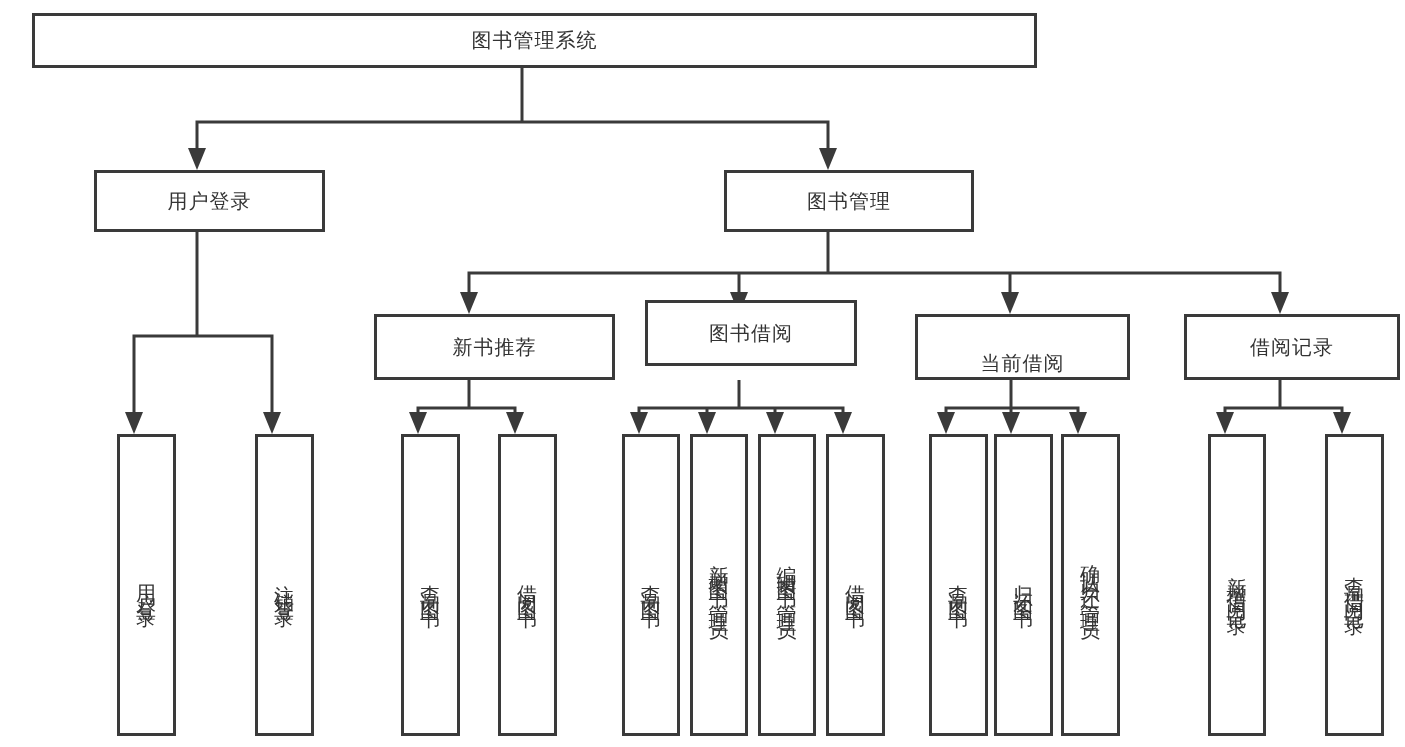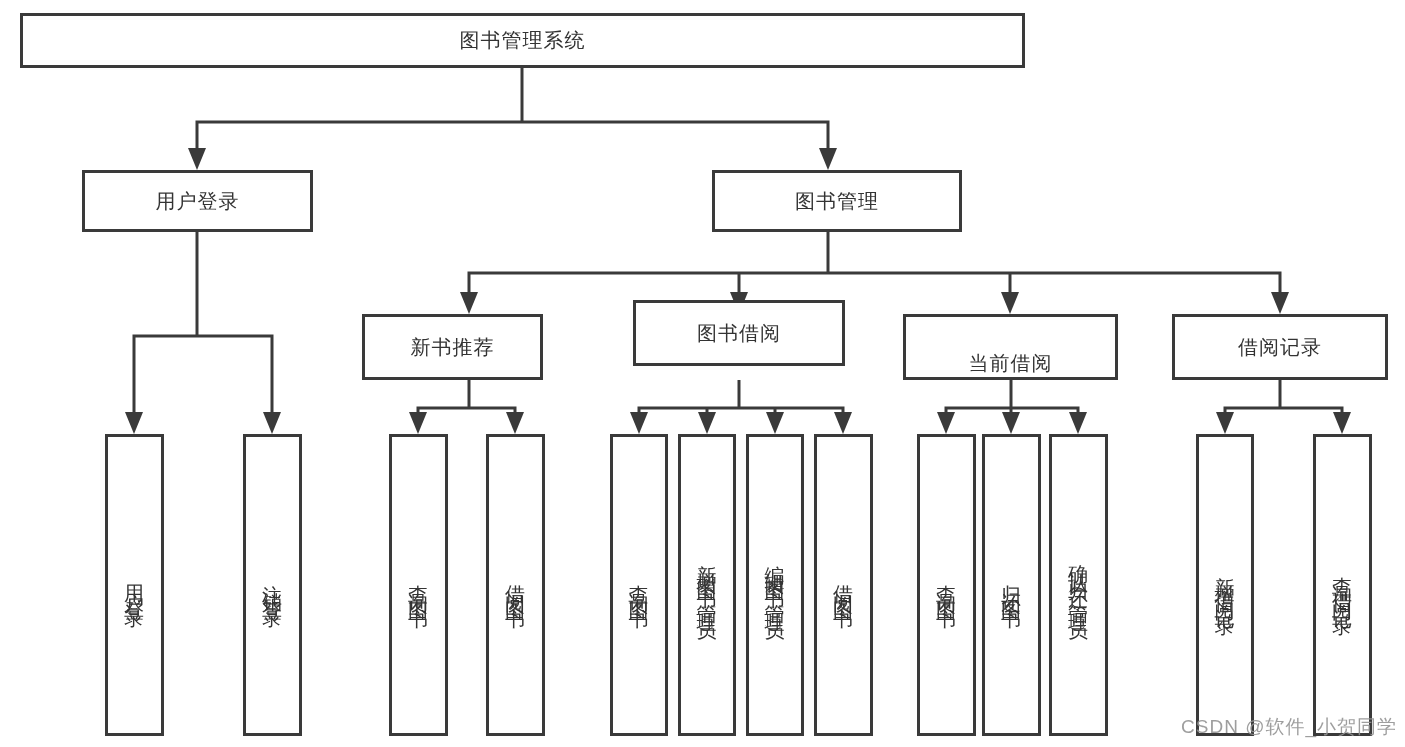--- a/index.html
+++ b/index.html
@@ -23,20 +23,21 @@
     background: #ffffff;
     border: 3px solid #3a3a3a;
     display: flex;
     align-items: center;
     justify-content: center;
     color: #333333;
     font-size: 20px;
     letter-spacing: 1px;
     z-index: 1;
     text-align: center;
+    margin-left: 12px;
   }
   .vnode .vtext {
     writing-mode: vertical-lr;
     text-orientation: upright;
     letter-spacing: 8px;
     line-height: 1;
     white-space: nowrap;
   }
   .watermark {
     position: absolute;
@@ -108,21 +109,21 @@
     <span>图书管理系统</span>
   </div>
 
   <div class="node" style="left:82px; top:170px; width:231px; height:62px;">
     <span>用户登录</span>
   </div>
   <div class="node" style="left:712px; top:170px; width:250px; height:62px;">
     <span>图书管理</span>
   </div>
 
-  <div class="node" style="left:362px; top:314px; width:181px; height:66px;">
+  <div class="node" style="left:362px; top:314px; width:241px; height:66px;">
     <span>新书推荐</span>
   </div>
   <div class="node" style="left:633px; top:300px; width:212px; height:66px;">
     <span>图书借阅</span>
   </div>
   <div class="node" style="left:903px; top:314px; width:215px; height:66px;align-items:flex-end;">
     <span>当前借阅</span>
   </div>
   <div class="node" style="left:1172px; top:314px; width:216px; height:66px;">
     <span>借阅记录</span>
@@ -165,15 +166,14 @@
     <span class="vtext">确认归还（管理员）</span>
   </div>
 
   <div class="node vnode" style="left:1196px; top:434px; width:58px; height:302px;">
     <span class="vtext">新增借阅记录</span>
   </div>
   <div class="node vnode" style="left:1313px; top:434px; width:59px; height:302px;">
     <span class="vtext">查询借阅记录</span>
   </div>
 
-  <div class="watermark">CSDN @软件_小贺同学</div>
 
 </div>
 
 </body></html>

